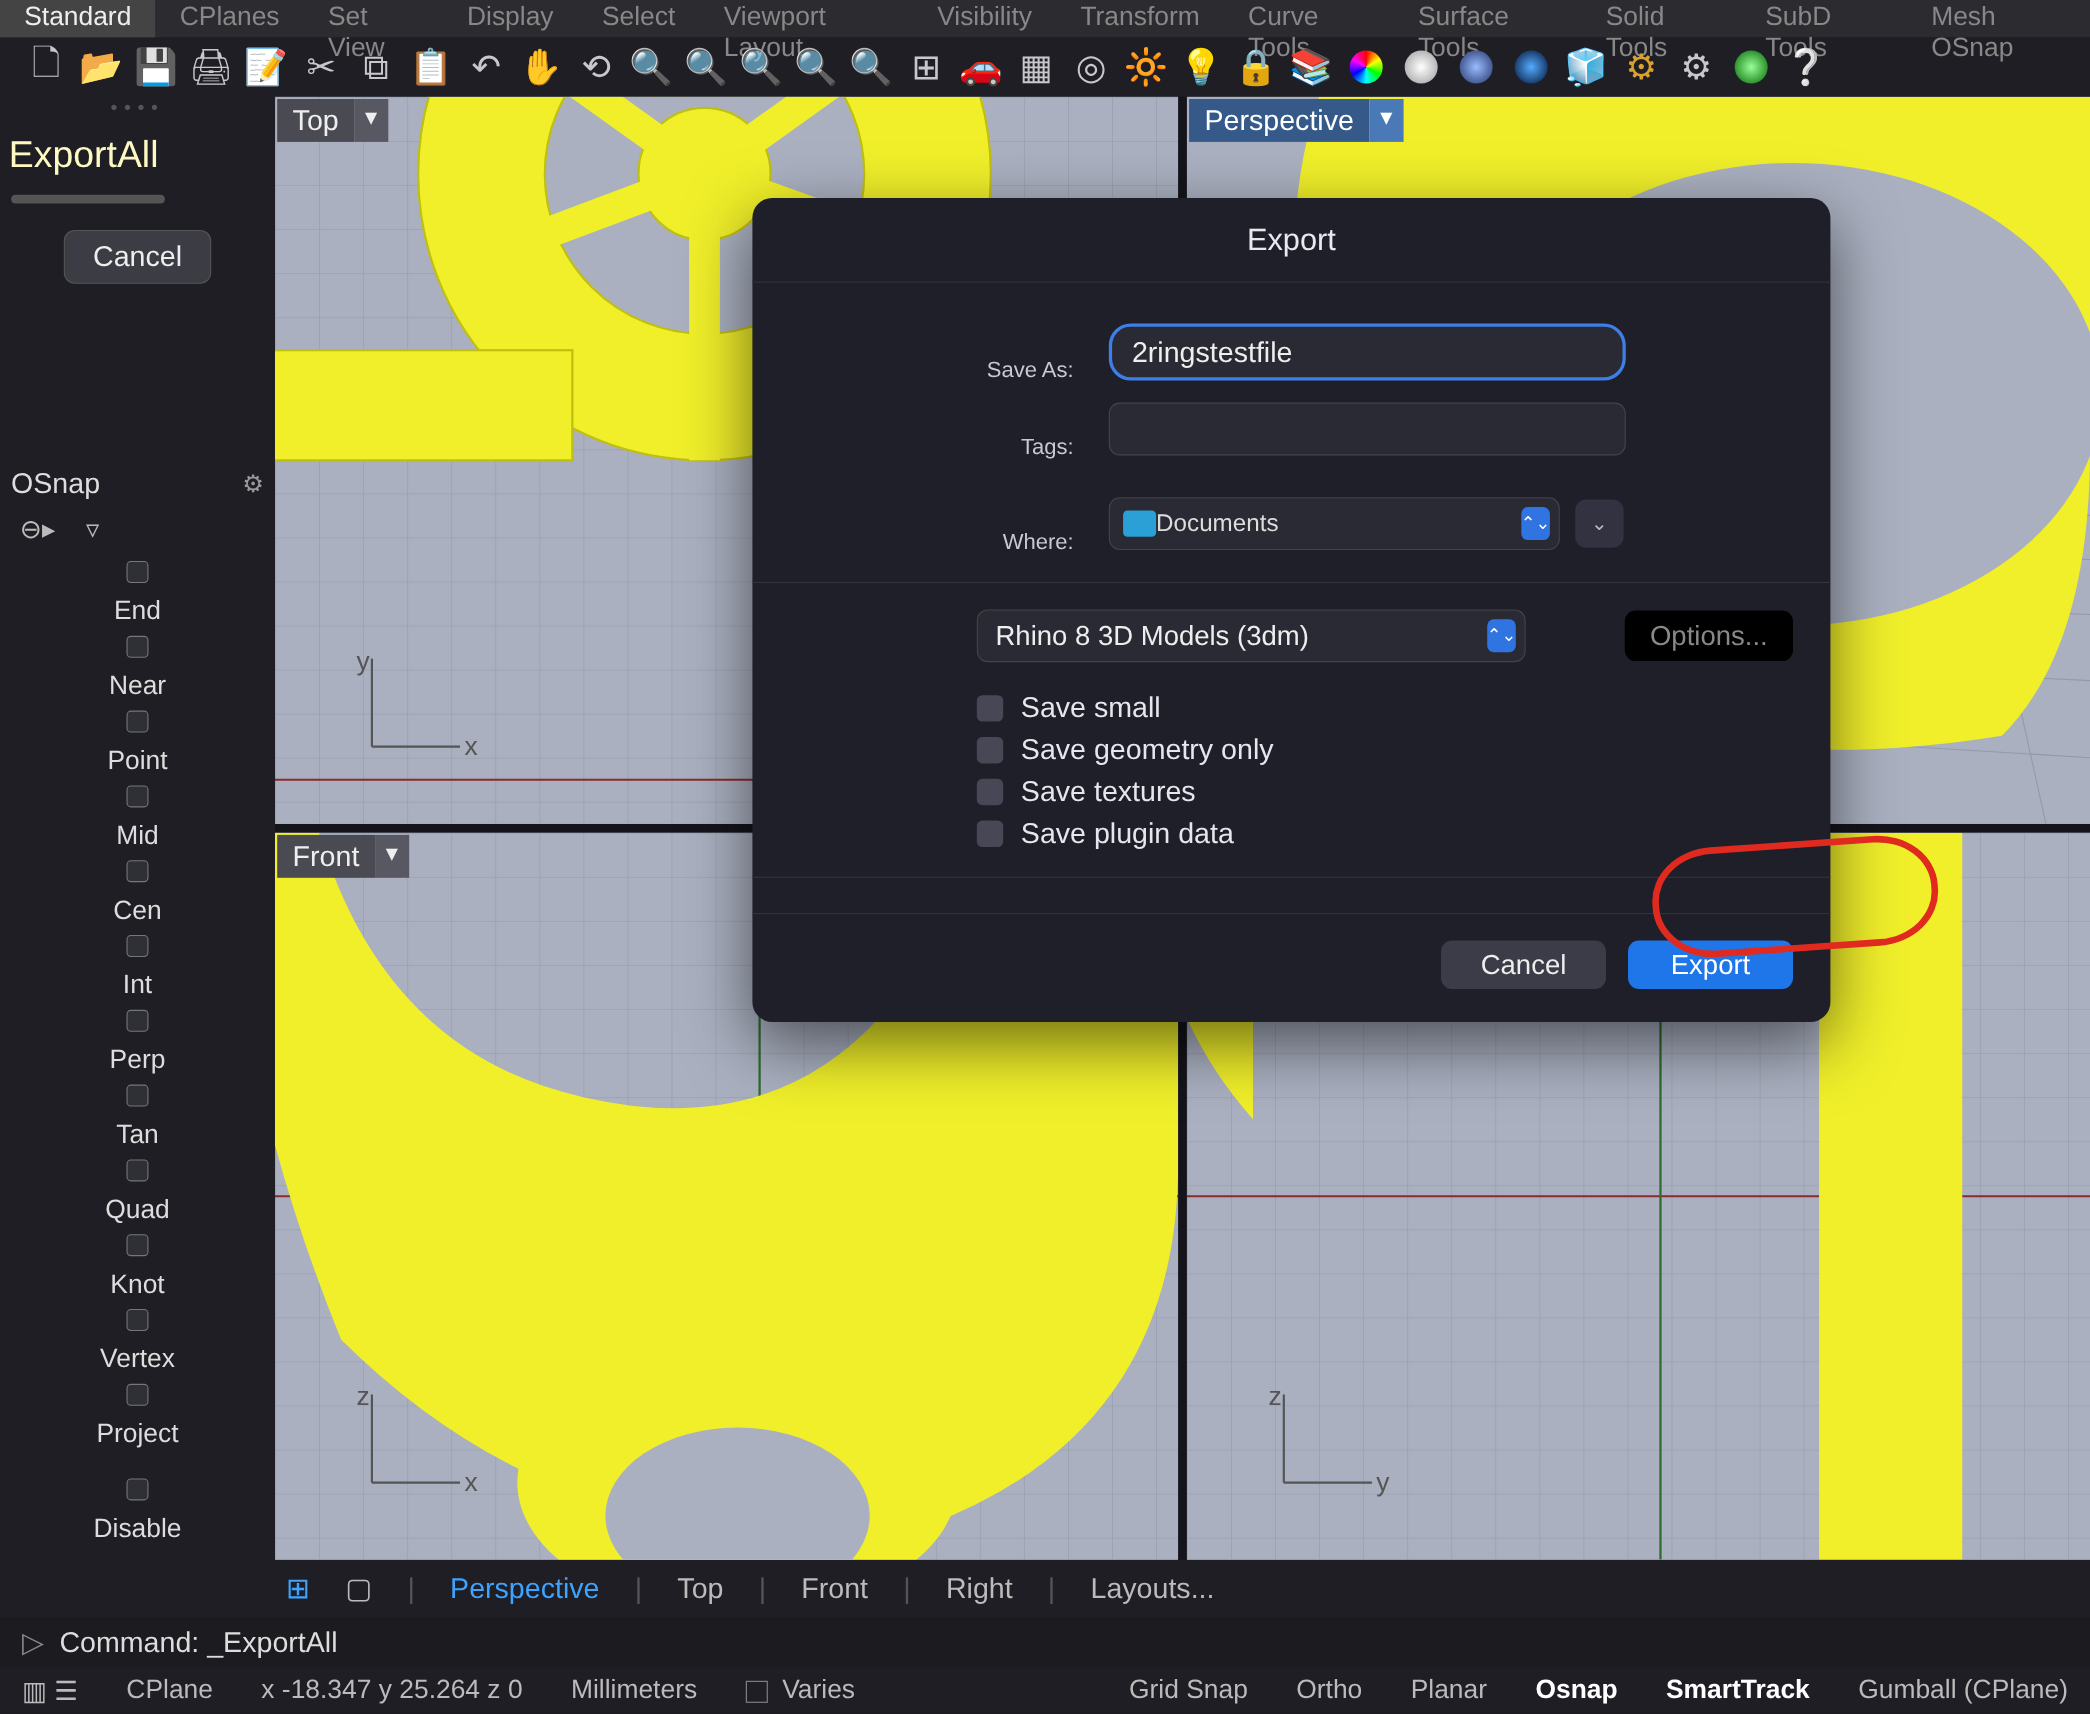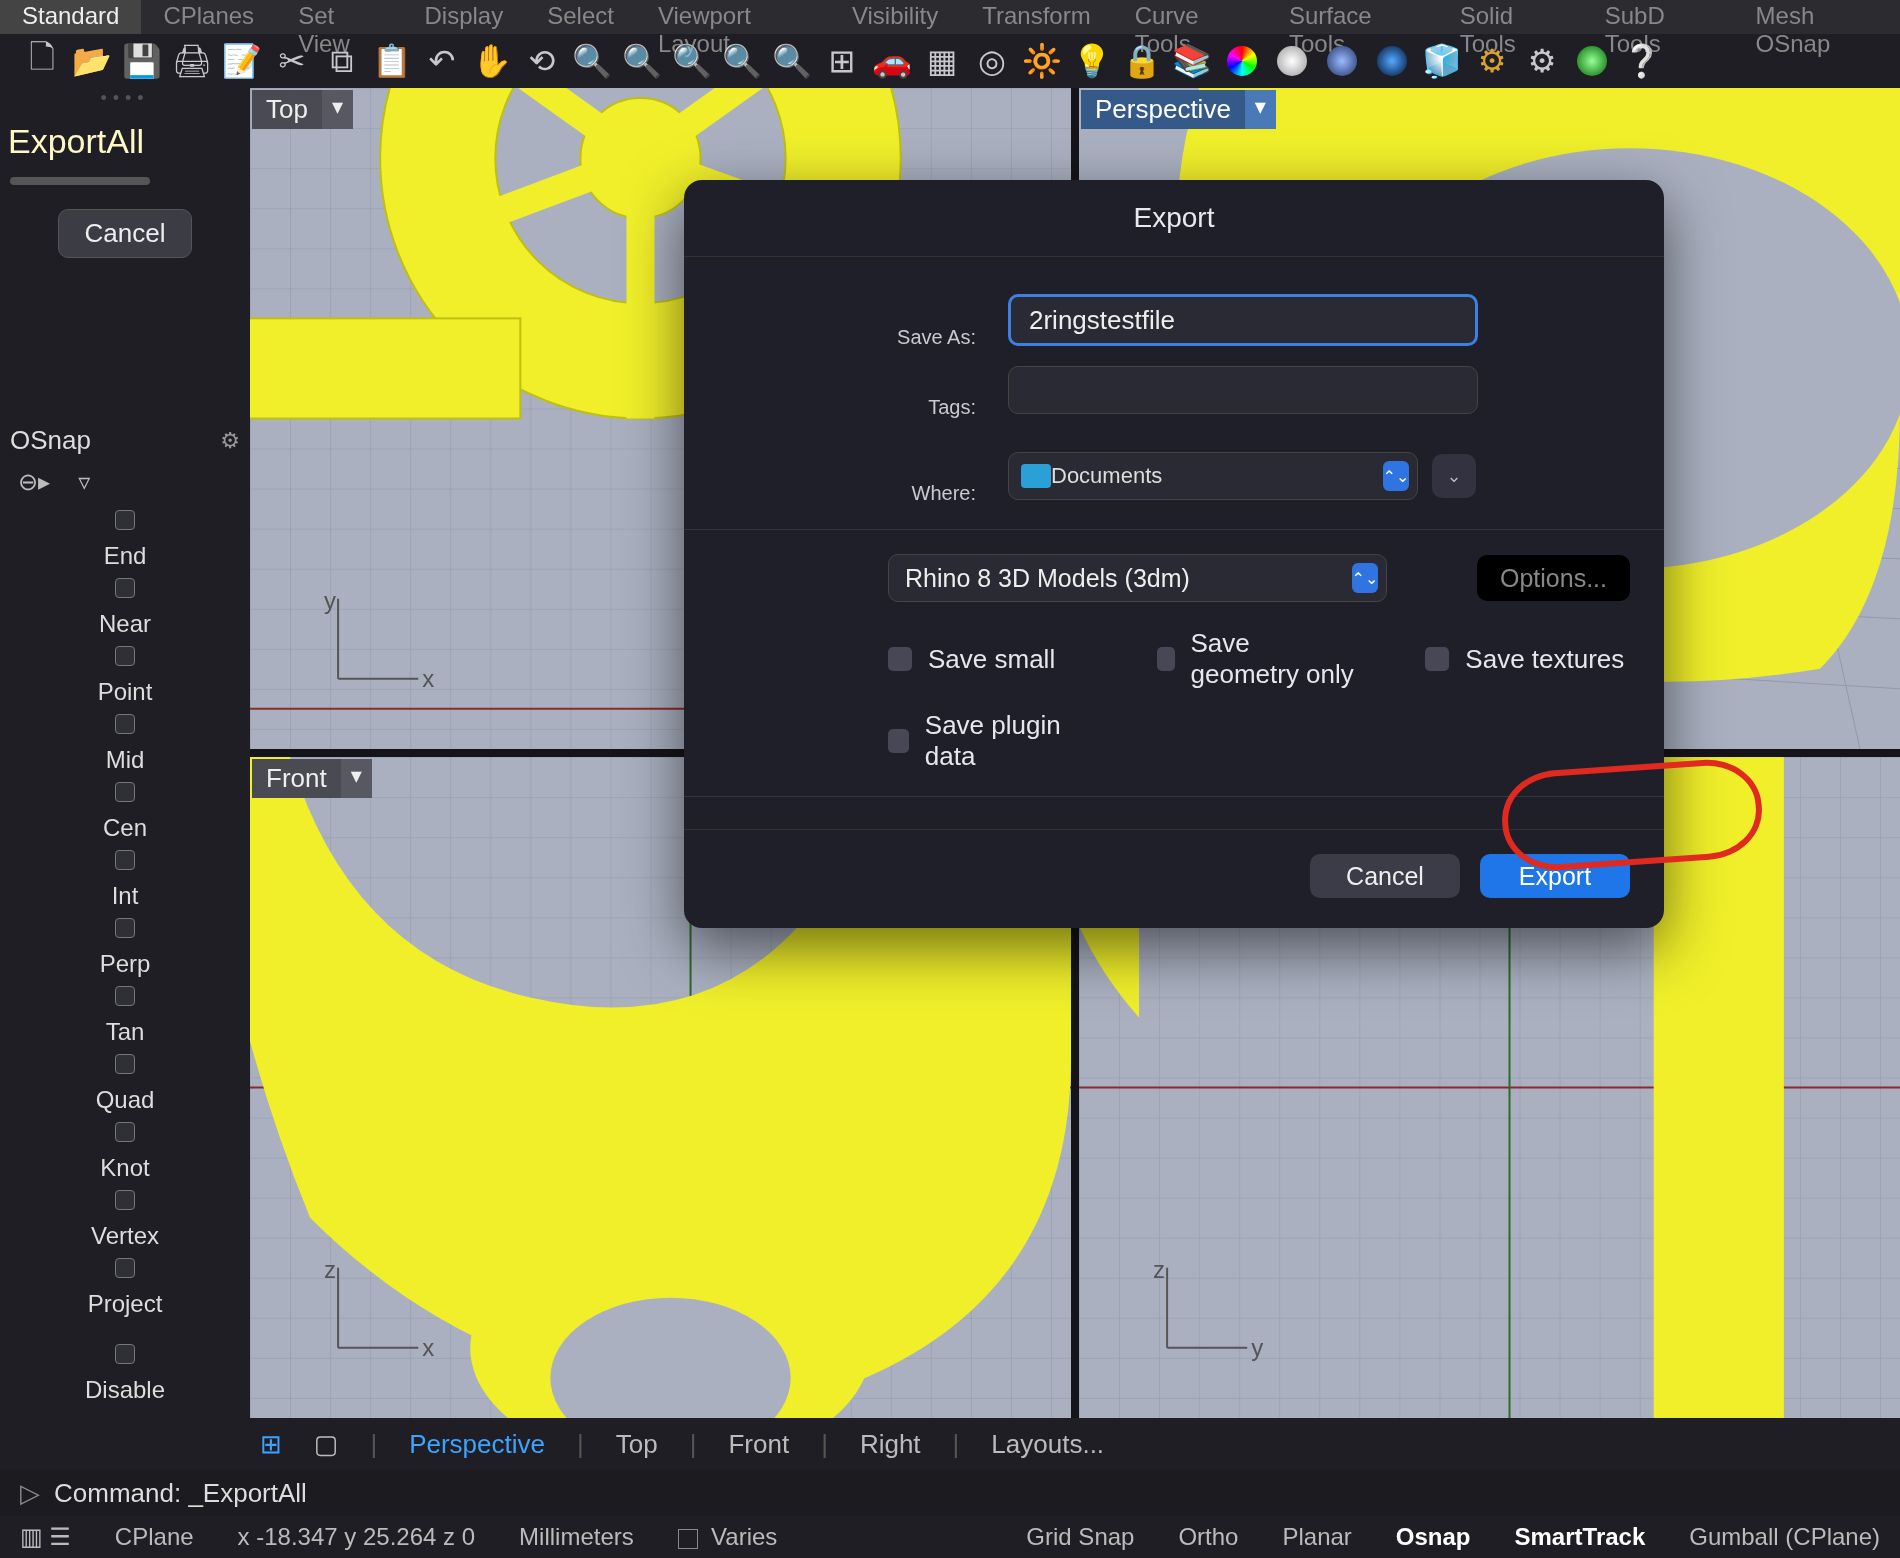--- a/index.html
+++ b/index.html
@@ -50,35 +50,35 @@
   .status { height:42px; background:#1e1e24; display:flex; align-items:center; gap:44px; padding:0 20px; font-size:24px; color:#bbb; }
   .status .on { color:#fff; font-weight:600; }
   .status .sq { width:20px; height:20px; border:1px solid #888; display:inline-block; vertical-align:middle; }
 
   
   .dialog { position:absolute; left:684px; top:180px; width:980px; background:#1f1f2a; border-radius:18px; box-shadow:0 20px 60px rgba(0,0,0,.55); }
   .dialog .title { text-align:center; font-size:28px; color:#e8e8ee; padding:22px 0; border-bottom:1px solid #333; }
   .dialog .body { padding:22px 34px 8px; }
   .drow { display:flex; align-items:center; margin:12px 0; }
   .drow label { width:290px; text-align:right; padding-right:32px; font-size:20px; color:#c9c9cf;margin-top:35px; }
-  .drow input[type="text"] { flex:0 0 470px; height:52px; background:#2a2a34; border:3px solid #3d7fe6; border-radius:10px; color:#eee; font-size:26px; padding:0 18px; }
+  .drow input[type="text"] { flex:0 0 470px; height:52px; background:#2a2a34; border:3px solid #3d7fe6; border-radius:20px; color:#eee; font-size:26px; padding:0 18px; }
   .drow .tags-in { flex:0 0 470px; height:48px; background:#2a2a34; border:1px solid #444; border-radius:10px; }
   .drow .where { flex:0 0 410px; height:48px; background:#2a2a34; border:1px solid #444; border-radius:10px; display:flex; align-items:center; padding:0 12px; position:relative; }
   .drow .where .folder { width:30px; height:24px; background:#2aa0d6; border-radius:4px; }
   .drow .where .dd { position:absolute; right:8px; width:26px; height:30px; background:#2f74e0; border-radius:6px; color:#fff; font-size:16px; display:flex; align-items:center; justify-content:center; }
   .drow .expand-btn { width:44px; height:44px; margin-left:14px; background:#323240; border-radius:10px; display:flex; align-items:center; justify-content:center; color:#bbb; font-size:18px; }
 
   .dialog hr { border:none; border-top:1px solid #343441; margin:24px -34px; }
 
   .format-row { display:flex; align-items:center; gap:90px; margin:8px 0 26px 170px; }
   .format { width:520px; height:48px; background:#2a2a34; border:1px solid #444; border-radius:10px; display:flex; align-items:center; padding:0 16px; position:relative; color:#eee; font-size:25px; }
   .format .dd { position:absolute; right:8px; width:26px; height:30px; background:#2f74e0; border-radius:6px; color:#fff; font-size:16px; display:flex; align-items:center; justify-content:center; }
   .options-btn { width:160px; height:46px; background:#000000; color:#888; border-radius:10px; display:flex; align-items:center; justify-content:center; font-size:25px; }
 
-  .check-grid { display:grid; grid-template-columns:1fr 1fr 1fr; gap:20px 64px; margin-left:170px; margin-bottom:8px; }
+  .check-grid { display:grid; grid-template-columns:1fr; gap:7px 64px; margin-left:170px; margin-bottom:8px; }
   .crow { display:flex; align-items:center; gap:16px; font-size:26px; color:#e6e6ec; }
   .crow .cb { width:24px; height:24px; background:#474755; border-radius:5px; }
   .ring { position:absolute; width:260px; height:100px; border:6px solid #e02a1f; border-radius:56px/48px; left:818px; top:585px; transform:rotate(-4deg); pointer-events:none; }
 
   .dialog .footer { display:flex; justify-content:flex-end; gap:20px; padding:24px 34px 30px; border-top:1px solid #333; }
   .dbtn { width:150px; height:44px; border-radius:10px; display:flex; align-items:center; justify-content:center; font-size:25px; }
   .dbtn.cancel { background:#3c3c48; color:#eee; }
   .dbtn.export { background:#1f76e8; color:#fff; }
 </style>
 </head>

